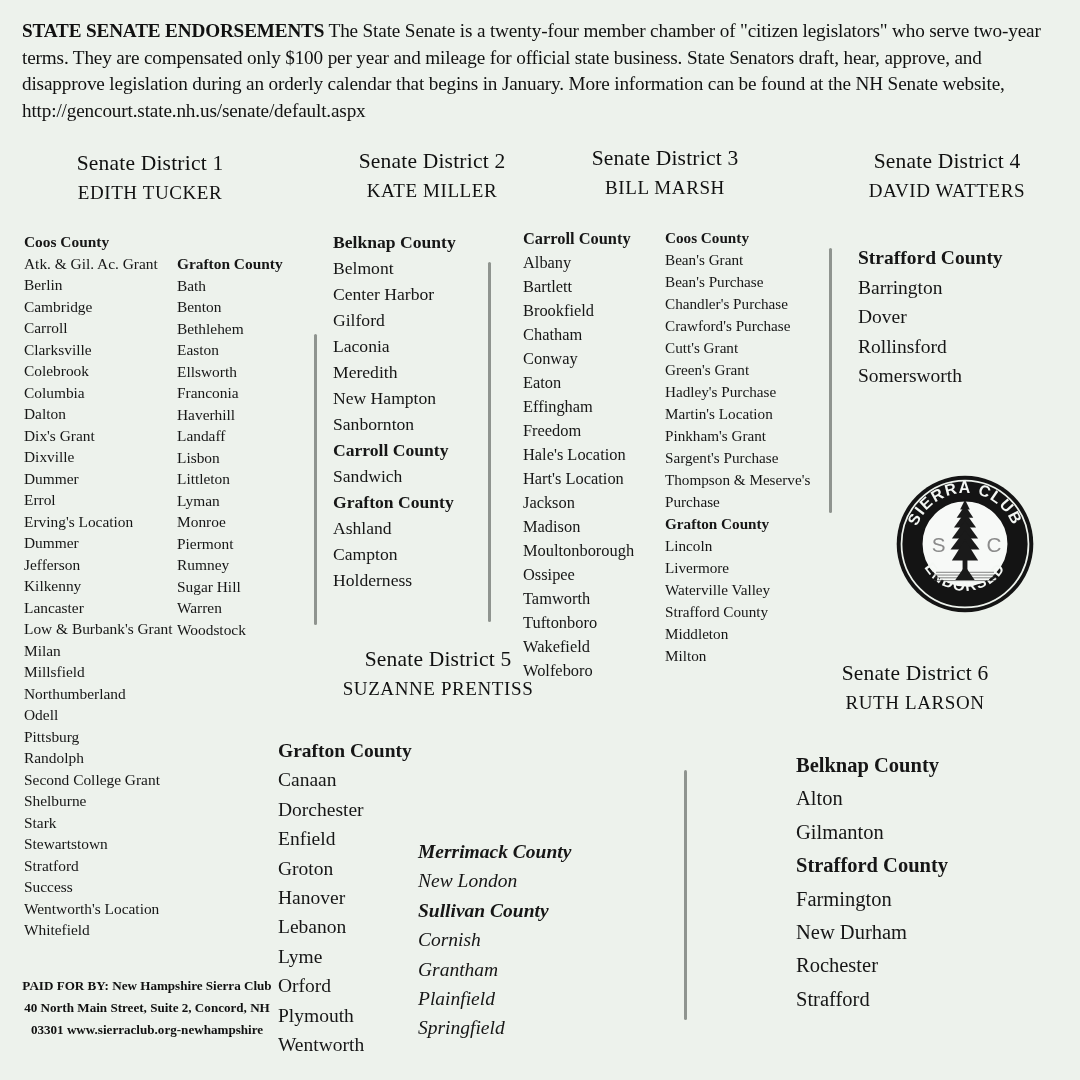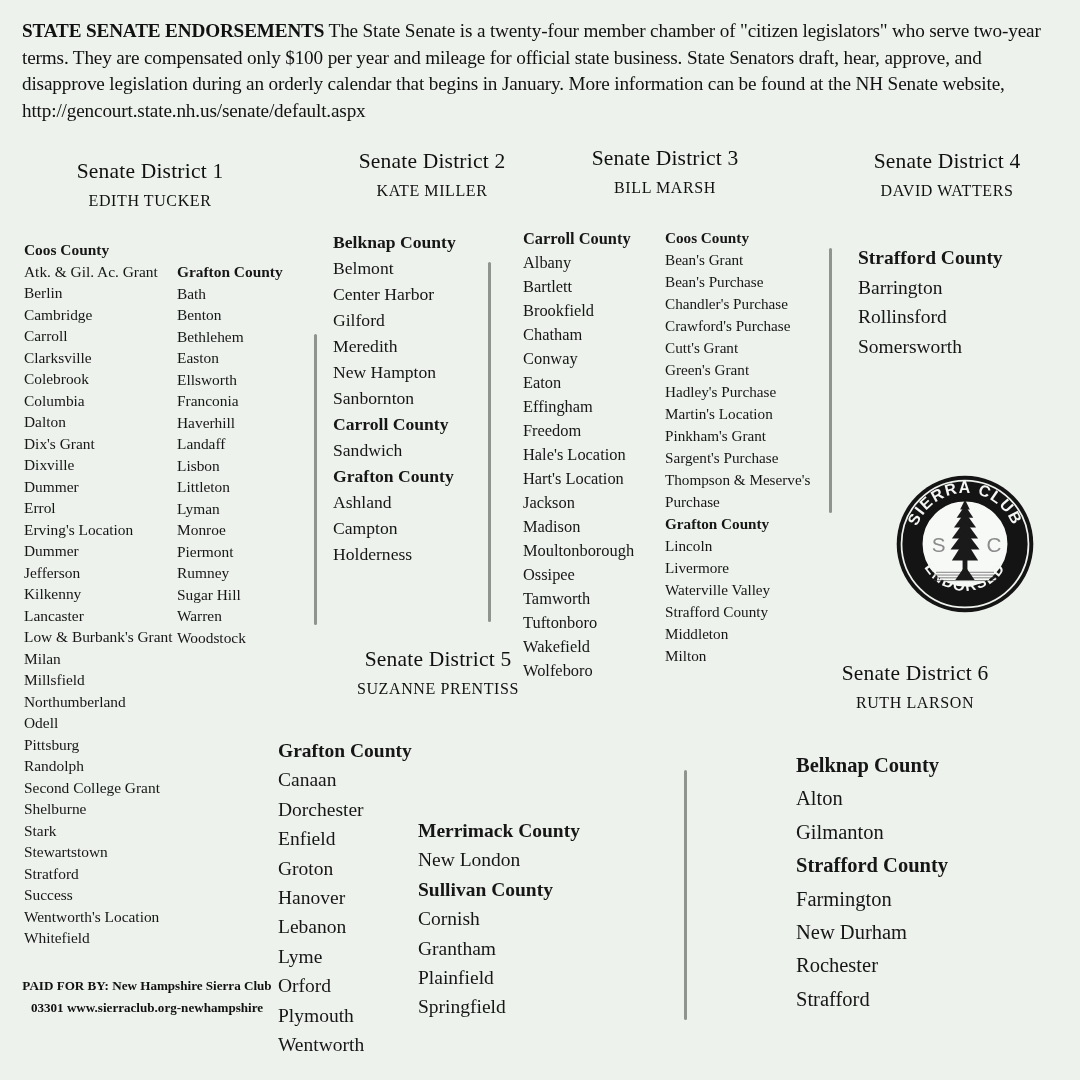--- a/index.html
+++ b/index.html
@@ -46,21 +46,21 @@
     text-align: center;
     color: #111;
   }
   .dist-num {
     font-size: 21.5px;
     line-height: 27px;
     letter-spacing: 0.2px;
     white-space: nowrap;
   }
   .dist-name {
-    font-size: 16px;
+    font-size: 19px;
     line-height: 31px;
     letter-spacing: 0.6px;
     white-space: nowrap;
   }
 
   .cols {
     position: relative;
   }
   .col {
     position: absolute;
@@ -122,21 +122,21 @@
 
   <div class="intro">
     <span class="lead">STATE SENATE ENDORSEMENTS</span><span> The State Senate is a twenty-four member chamber of "citizen legislators" who serve two-year terms. They are compensated only $100 per year and mileage for official state business. State Senators draft, hear, approve, and disapprove legislation during an orderly calendar that begins in January. More information can be found at the NH Senate website, http://gencourt.state.nh.us/senate/default.aspx</span>
   </div>
 
   <div class="divider" style="left:314px; top:334px; height:291px;"></div>
   <div class="divider" style="left:488px; top:262px; height:360px;"></div>
   <div class="divider" style="left:829px; top:248px; height:265px;"></div>
   <div class="divider" style="left:684px; top:770px; height:250px;"></div>
 
-  <div class="district d1" style="left:0px; top:150px; width:300px;margin-top:8px;">
+  <div class="district d1" style="left:0px; top:150px; width:300px;">
     <div class="dist-head">
       <div class="dist-num">Senate District 1</div>
       <div class="dist-name">EDITH TUCKER</div>
     </div>
     <div class="cols" style="height:0;">
       <div class="col" style="left:24px; top:23px; width:160px;">
         <div class="county">Coos County</div>
         <div class="town">Atk. &amp; Gil. Ac. Grant</div>
         <div class="town">Berlin</div>
         <div class="town">Cambridge</div>
@@ -197,20 +197,21 @@
     <div class="dist-head" style="width:270px;">
       <div class="dist-num">Senate District 2</div>
       <div class="dist-name">KATE MILLER</div>
     </div>
     <div class="cols" style="height:0;">
       <div class="col" style="left:36px; top:23px; width:185px;">
         <div class="county">Belknap County</div>
         <div class="town">Belmont</div>
         <div class="town">Center Harbor</div>
         <div class="town">Gilford</div>
+        <div class="town">Laconia</div>
         <div class="town">Meredith</div>
         <div class="town">New Hampton</div>
         <div class="town">Sanbornton</div>
         <div class="county">Carroll County</div>
         <div class="town">Sandwich</div>
         <div class="county">Grafton County</div>
         <div class="town">Ashland</div>
         <div class="town">Campton</div>
         <div class="town">Holderness</div>
       </div>
@@ -271,20 +272,21 @@
 
   <div class="district d4" style="left:838px; top:148px; width:240px;">
     <div class="dist-head" style="width:218px;">
       <div class="dist-num">Senate District 4</div>
       <div class="dist-name">DAVID WATTERS</div>
     </div>
     <div class="cols" style="height:0;">
       <div class="col" style="left:20px; top:37px; width:210px;">
         <div class="county">Strafford County</div>
         <div class="town">Barrington</div>
+        <div class="town">Dover</div>
         <div class="town">Rollinsford</div>
         <div class="town">Somersworth</div>
       </div>
     </div>
   </div>
 
   <div class="district d5" style="left:258px; top:646px; width:440px;">
     <div class="dist-head" style="width:360px;">
       <div class="dist-num">Senate District 5</div>
       <div class="dist-name">SUZANNE PRENTISS</div>
@@ -296,21 +298,21 @@
         <div class="town">Dorchester</div>
         <div class="town">Enfield</div>
         <div class="town">Groton</div>
         <div class="town">Hanover</div>
         <div class="town">Lebanon</div>
         <div class="town">Lyme</div>
         <div class="town">Orford</div>
         <div class="town">Plymouth</div>
         <div class="town">Wentworth</div>
       </div>
-      <div class="col" style="left:160px; top:112px; width:200px;">
+      <div class="col" style="left:160px; top:133px; width:200px;font-style:italic;">
         <div class="county">Merrimack County</div>
         <div class="town">New London</div>
         <div class="county">Sullivan County</div>
         <div class="town">Cornish</div>
         <div class="town">Grantham</div>
         <div class="town">Plainfield</div>
         <div class="town">Springfield</div>
       </div>
     </div>
   </div>
@@ -372,16 +374,17 @@
         <path d="M100 66 L119 92 L81 92 Z"></path>
         <path d="M100 80 L121 108 L79 108 Z"></path>
         <path d="M100 94 L119 124 L81 124 Z"></path>
         <path d="M100 132 L114 152 L86 152 Z"></path>
       </g>
     </svg>
   </div>
 
   <div class="paidfor">
     <div>PAID FOR BY: New Hampshire Sierra Club</div>
+    <div>40 North Main Street, Suite 2, Concord, NH</div>
     <div>03301 www.sierraclub.org-newhampshire</div>
   </div>
 
 </div>
 
 </body></html>

